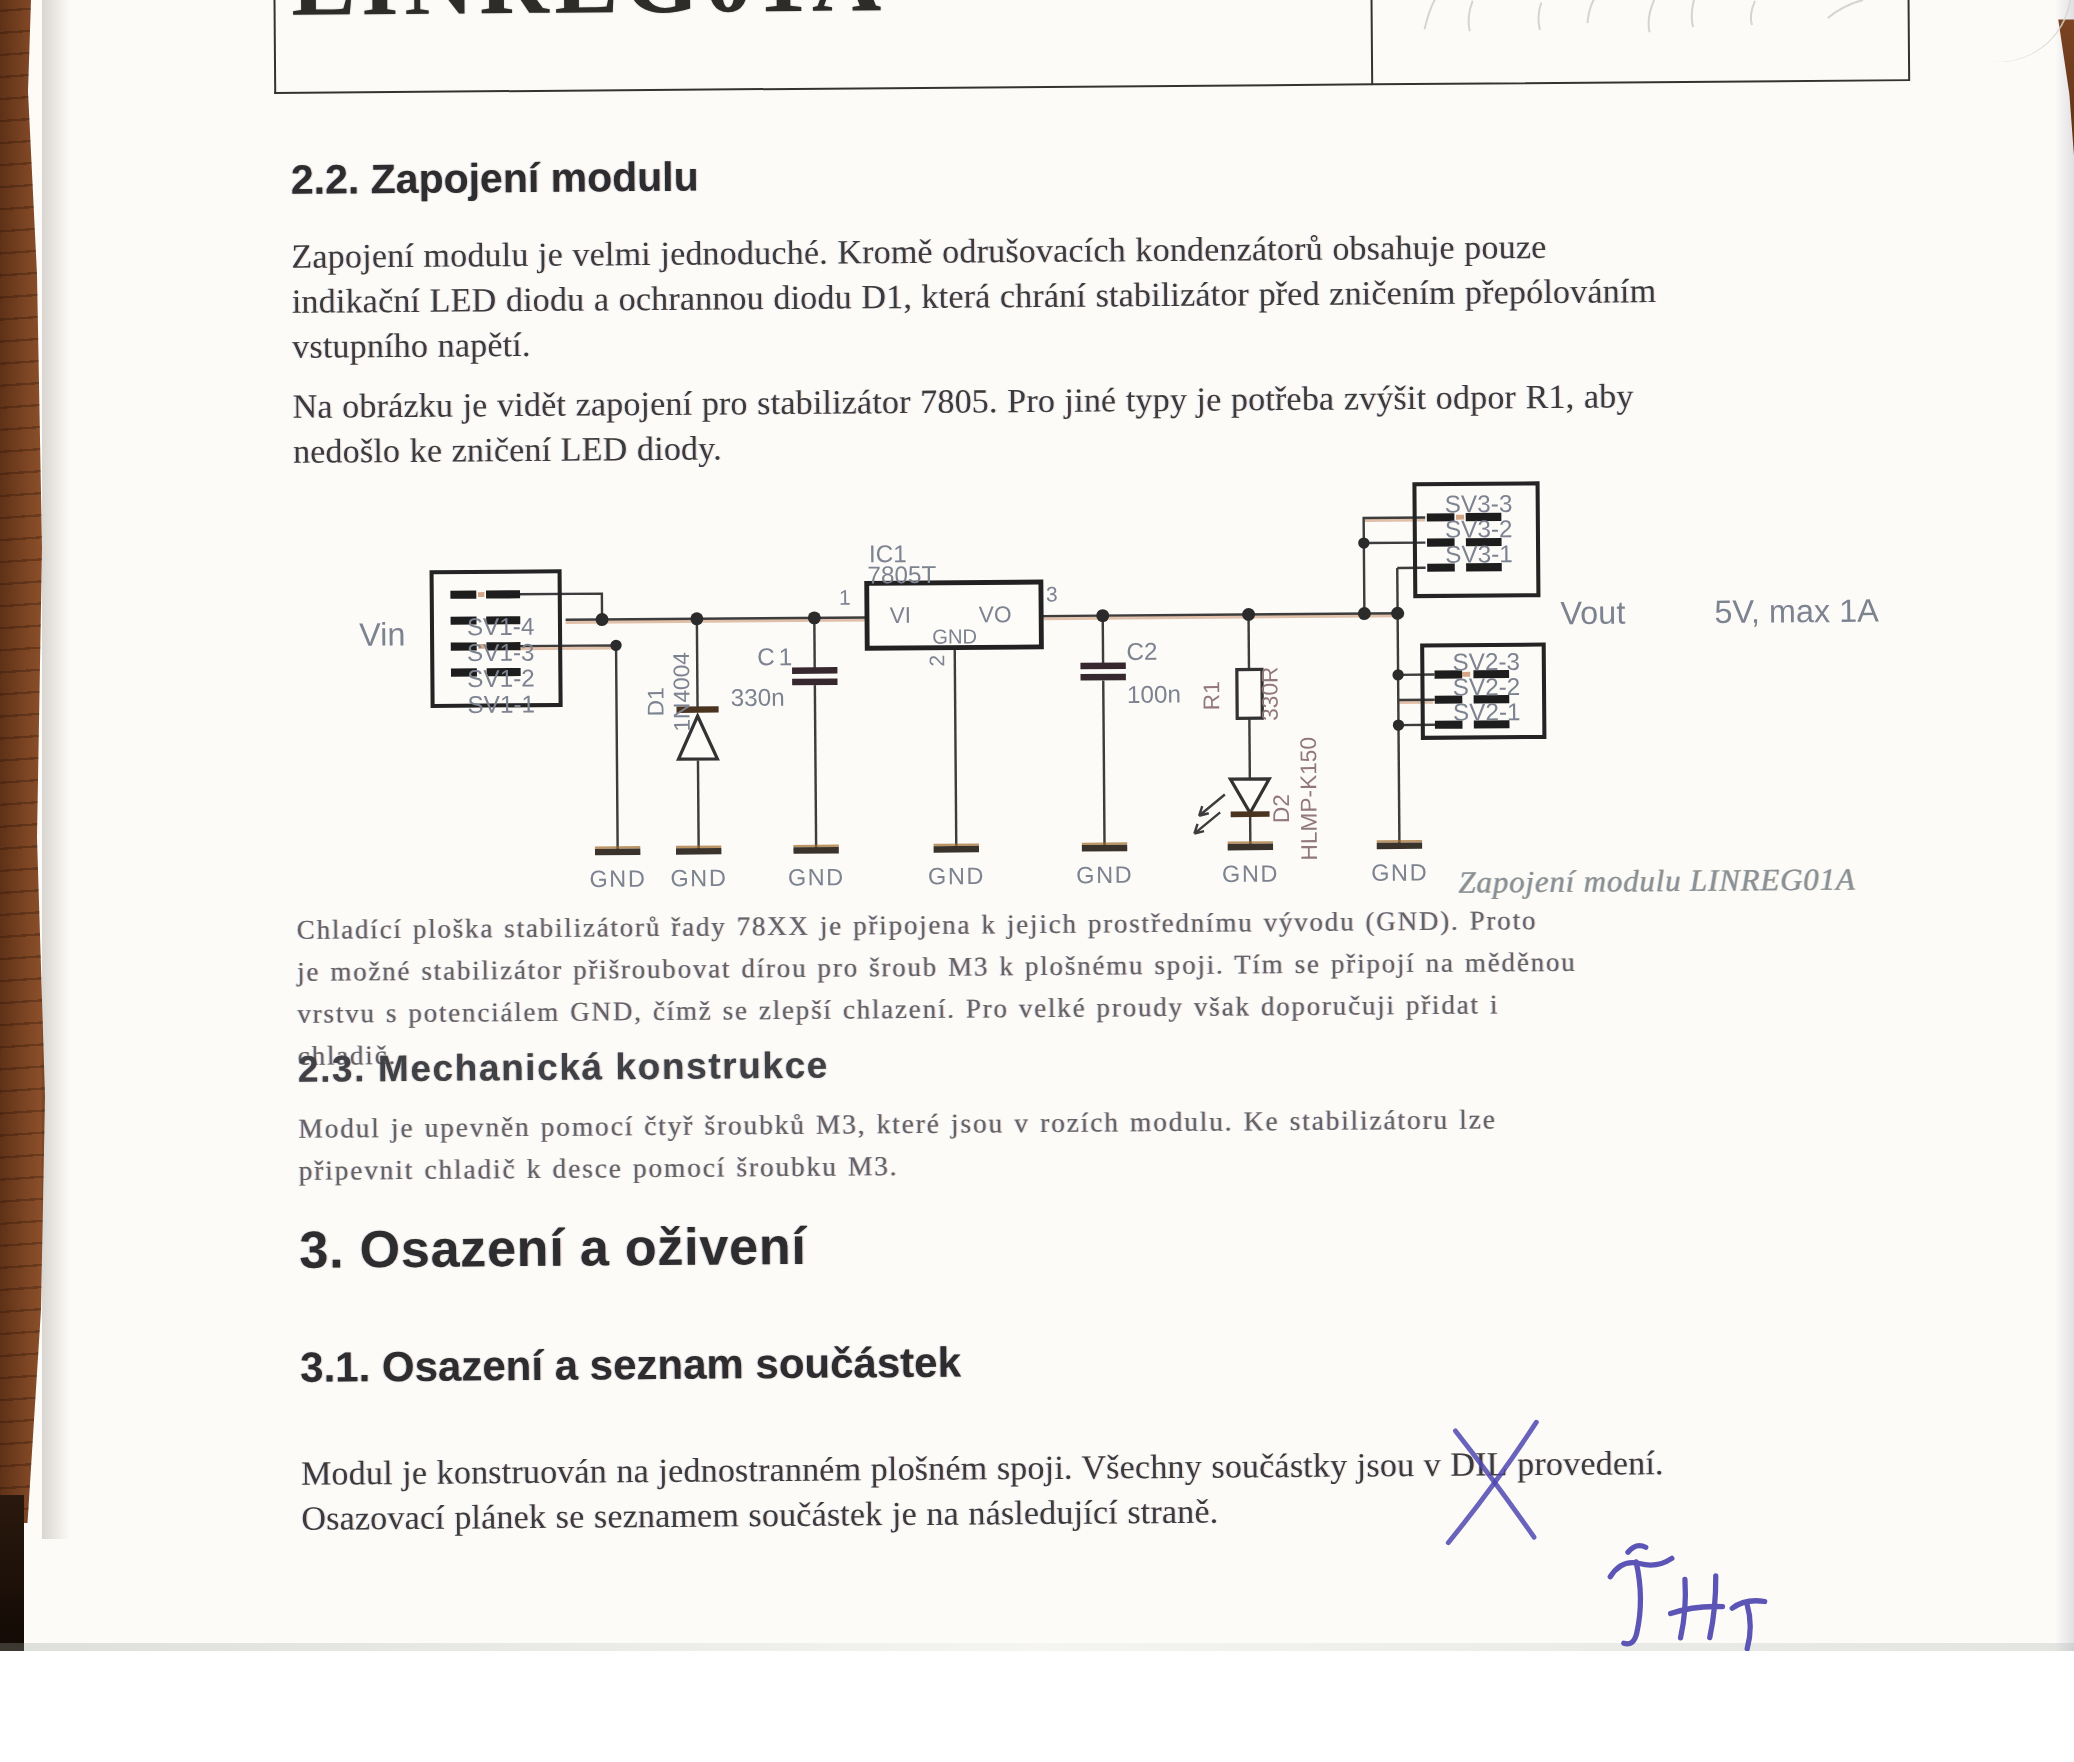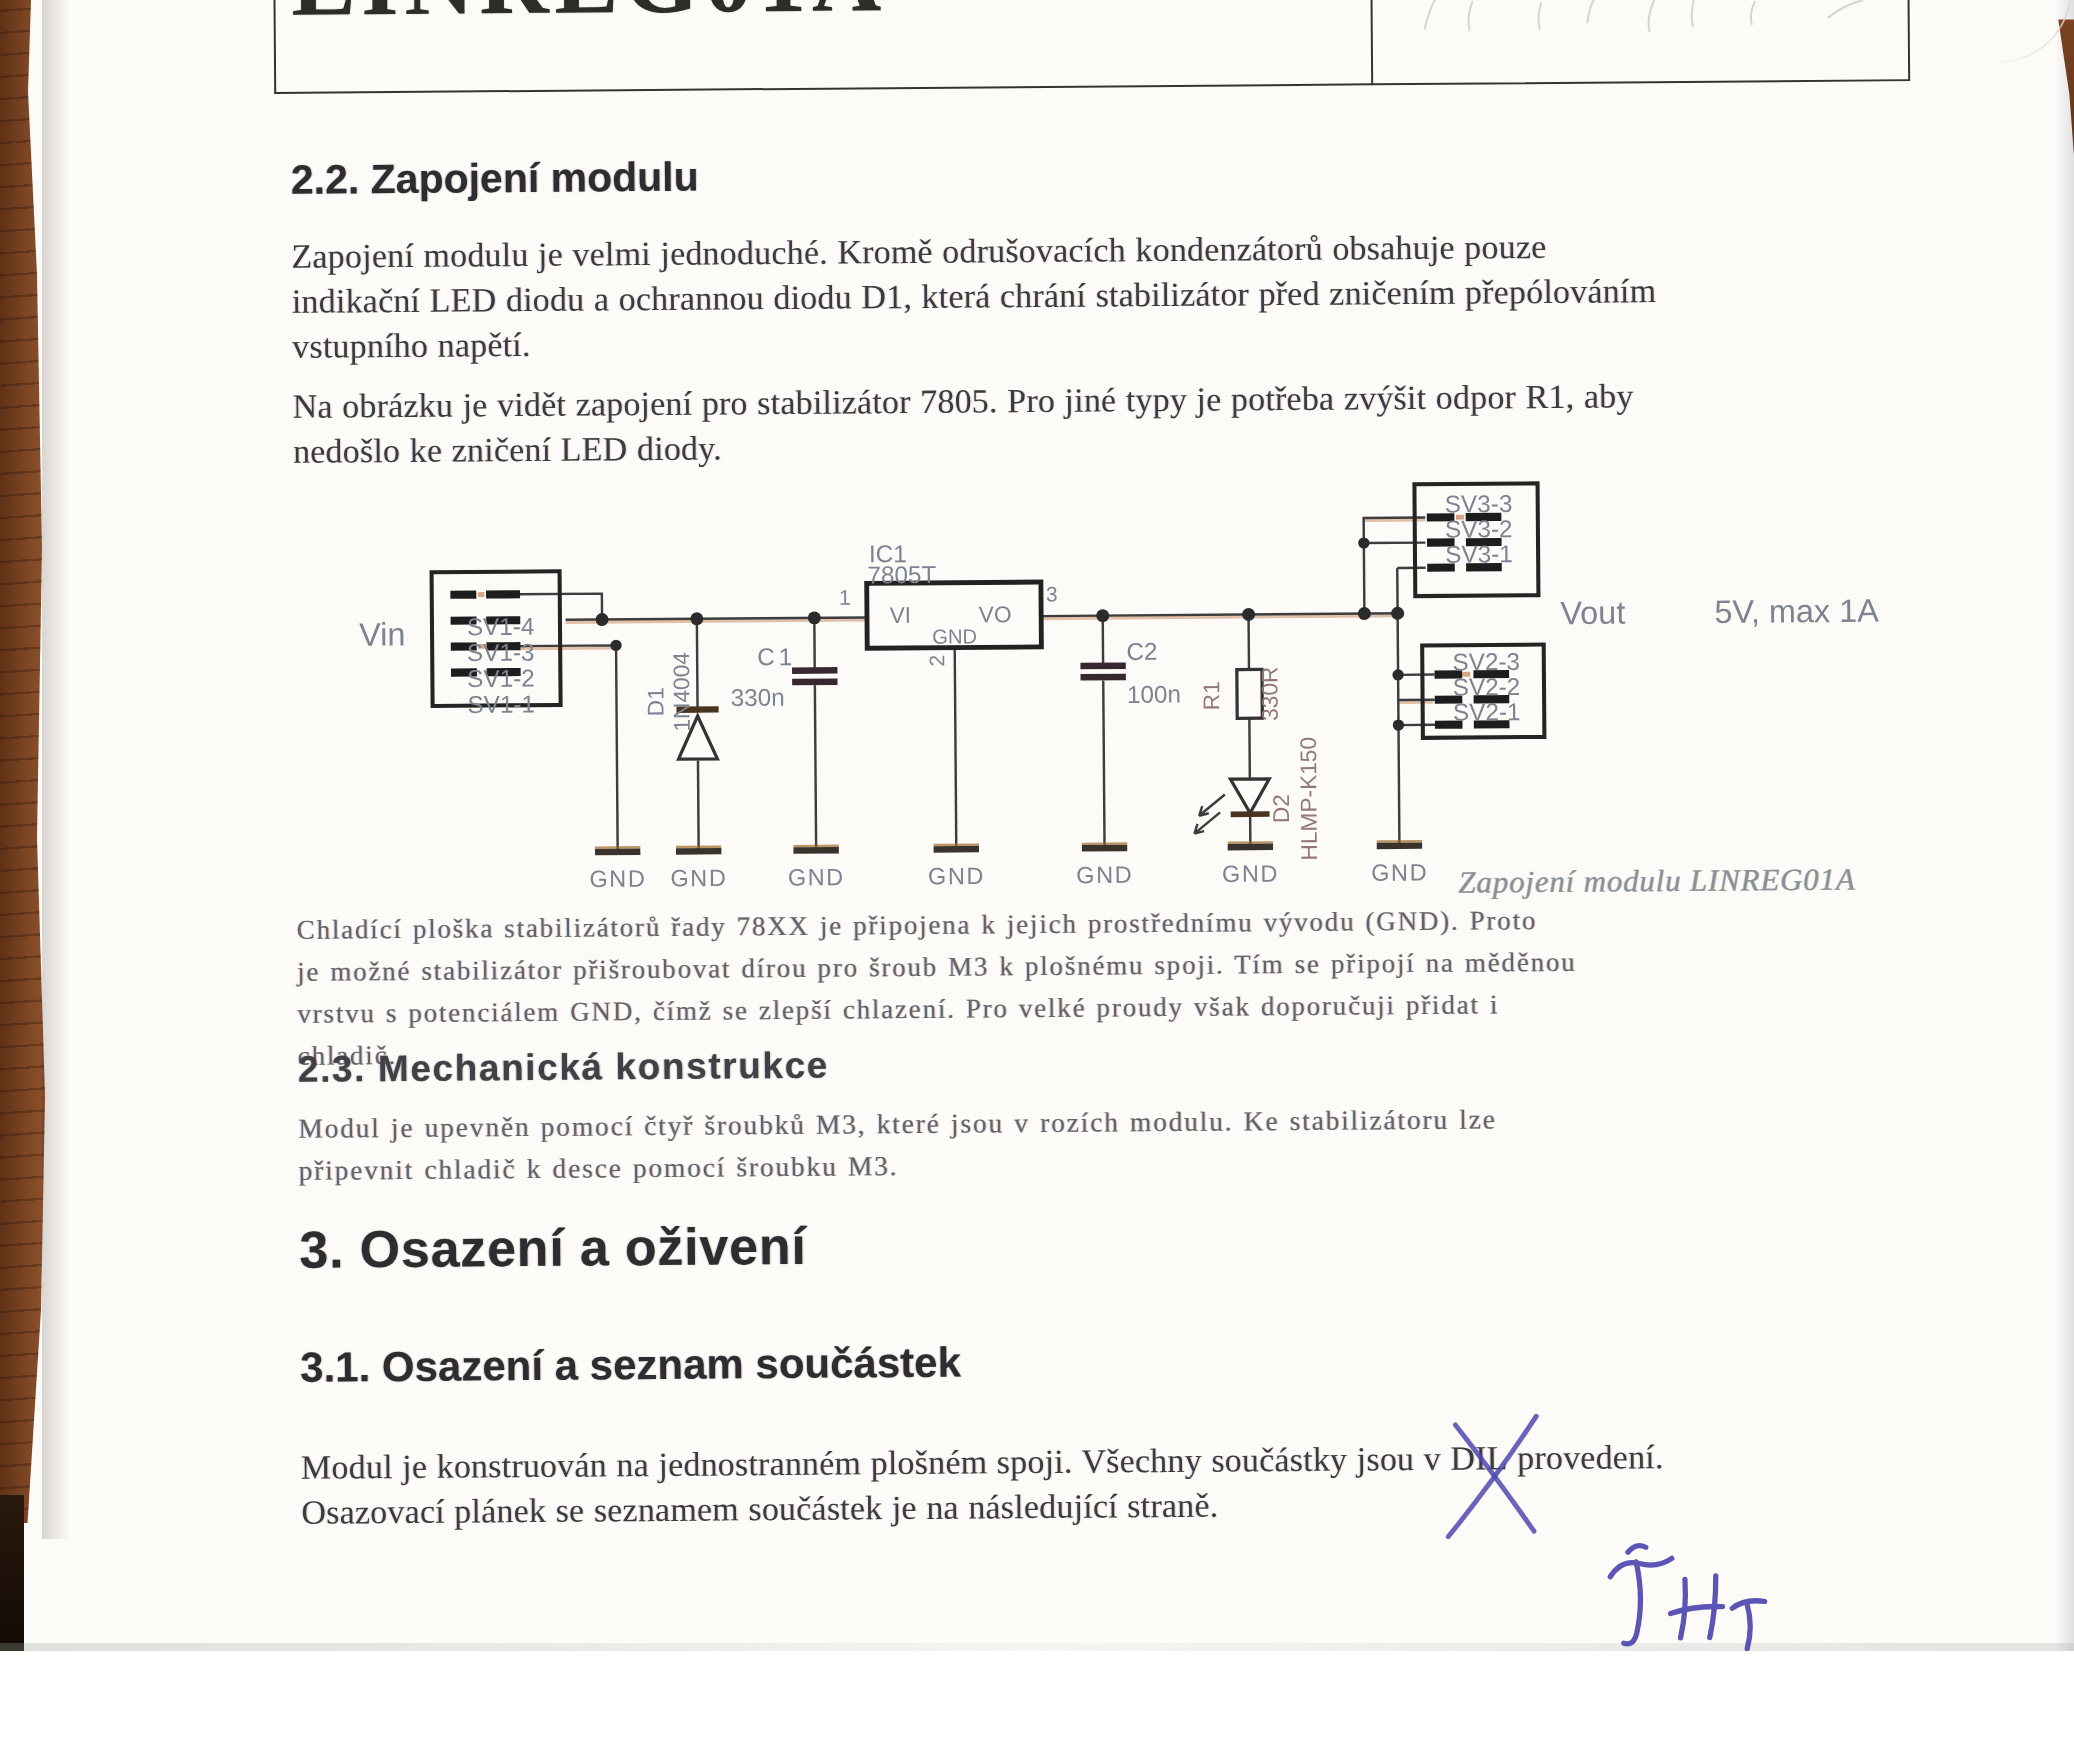--- a/index.html
+++ b/index.html
@@ -53,21 +53,21 @@
   .h3{font-size:52px;letter-spacing:0.8px;}
   .h31{font-size:42px;}
   
   .schem{position:absolute;left:308px;top:454px;width:1677px;height:462px;}
   .schem text{font-family:"Liberation Sans",sans-serif;fill:#7d8390;}
   .schem .warm{fill:#92787e;}
   .caption{position:absolute;left:1458px;top:868px;font:italic 31px "Liberation Serif",serif;
     color:#8a9097;letter-spacing:0.8px;
     text-shadow:0.8px 0 0 rgba(150,120,60,.35),-0.8px 0 0 rgba(80,130,150,.3);}
   
-  .dil{position:relative;display:inline-block;}
+  .dil{position:relative;display:inline-block;margin-top:6px;}
   .cross{position:absolute;left:-14.6px;top:-27.5px;width:122px;height:136px;pointer-events:none;overflow:visible;}
   .tht-svg{position:absolute;left:1580px;top:1539px;width:211px;height:138px;overflow:visible;}
   .ink{stroke:#4f48b0;fill:none;stroke-linecap:round;}
   .hidden-text{position:absolute;opacity:0;font-size:8px;}
 </style>
 </head>
 <body>
 
 <div id="page">
 

